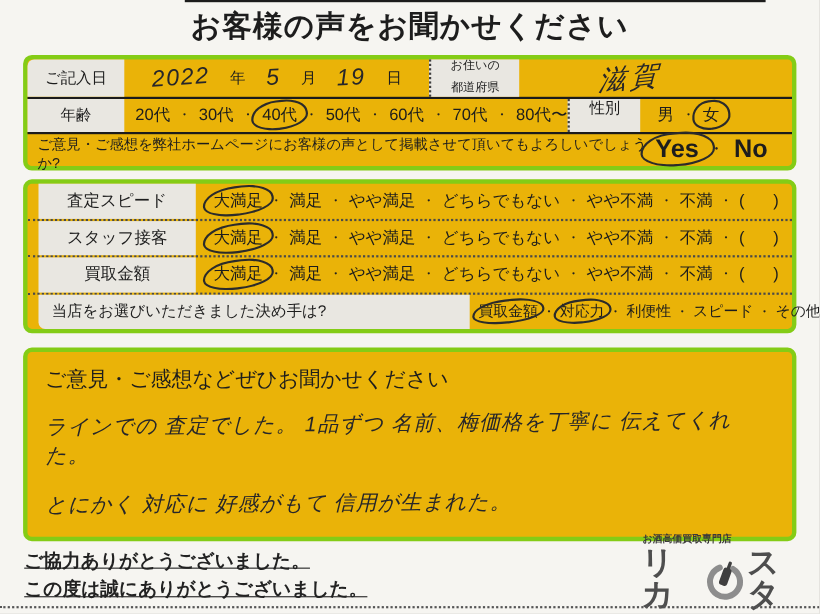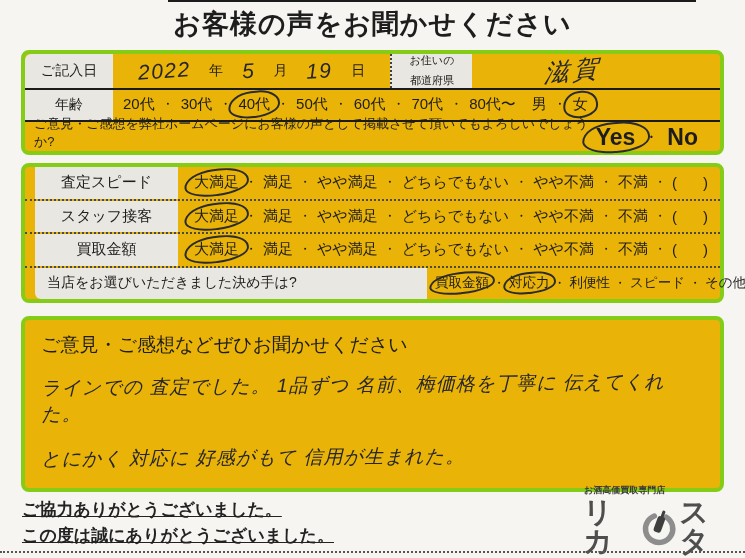--- a/index.html
+++ b/index.html
@@ -15,21 +15,21 @@
   }
   .box{
     position:absolute;left:21px;width:703px;box-sizing:border-box;
     border:4px solid #84cc16;border-radius:8px;background:#eab308;
   }
   
   .box1{top:50px;height:105px;display:flex;flex-direction:column;}
   .prow{display:flex;align-items:stretch;}
   .row-a{height:36px;border-bottom:2px solid #1b1b1b;}
   .row-b{height:32px;border-bottom:2px solid #1b1b1b;}
-  .row-c{height:29px;display:flex;align-items:flex-end;padding-left:9px;}
+  .row-c{height:29px;display:flex;align-items:flex-start;padding-left:9px;}
   .cell-label{
     background:#e9e7e1;display:flex;flex-direction:column;align-items:center;justify-content:center;
     font-size:14px;flex:0 0 auto;
   }
   .lab-a{width:88px;border-top-left-radius:6px;}
   .lab-b{width:88px;}
   .dotted-left{border-left:2px dotted #3f3f3f;justify-content:space-between;}
   .pref-label{width:80px;font-size:11px;line-height:1.25;border-top-right-radius:0;}
   .date-area{
     flex:0 0 265px;display:flex;align-items:center;justify-content:space-evenly;
@@ -124,20 +124,21 @@
           <span class="opt circled c-md">40代</span>
           <span class="sep">・</span>
           <span class="opt">50代</span>
           <span class="sep">・</span>
           <span class="opt">60代</span>
           <span class="sep">・</span>
           <span class="opt">70代</span>
           <span class="sep">・</span>
           <span class="opt">80代〜</span>
         </div>
+      <div class="cell-label gender-cell dotted-left">性別</div>
       <div class="opts gender-opts" id="gender-options">
           <span class="opt">男</span>
           <span class="sep">・</span>
           <span class="opt circled c-md">女</span>
         </div>
     </div>
     <div class="row-c">
       <span class="consent-q">ご意見・ご感想を弊社ホームページにお客様の声として掲載させて頂いてもよろしいでしょうか?</span>
       <span class="opts consent-opts" id="consent-options">
           <span class="opt circled c-lg">Yes</span>

